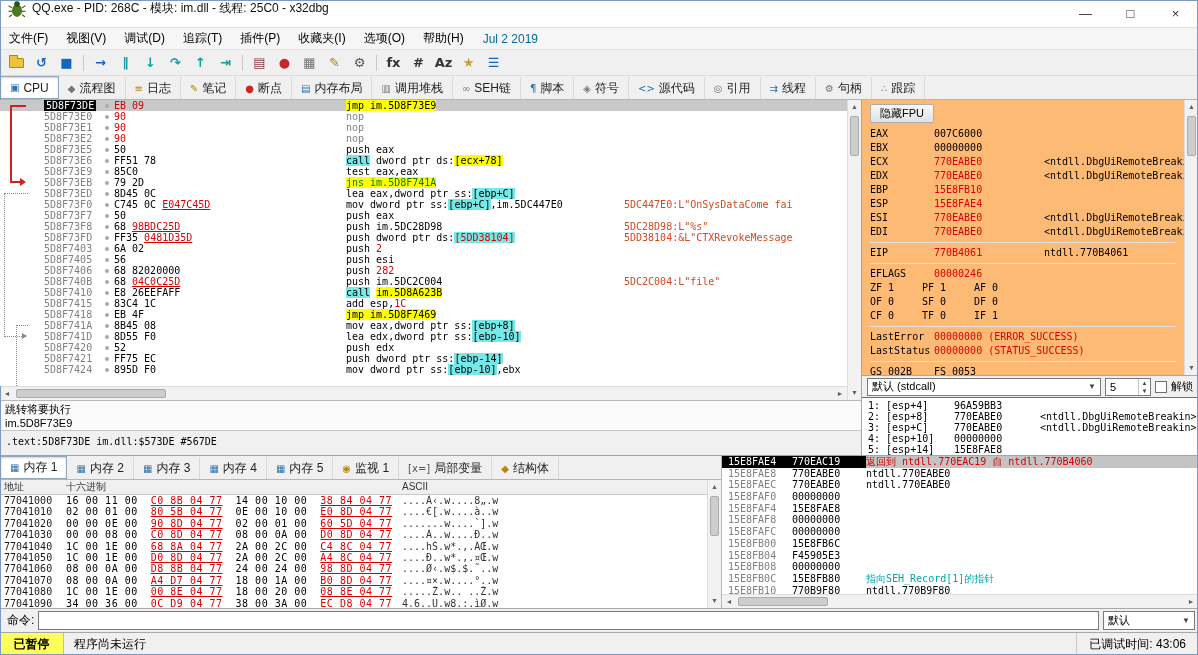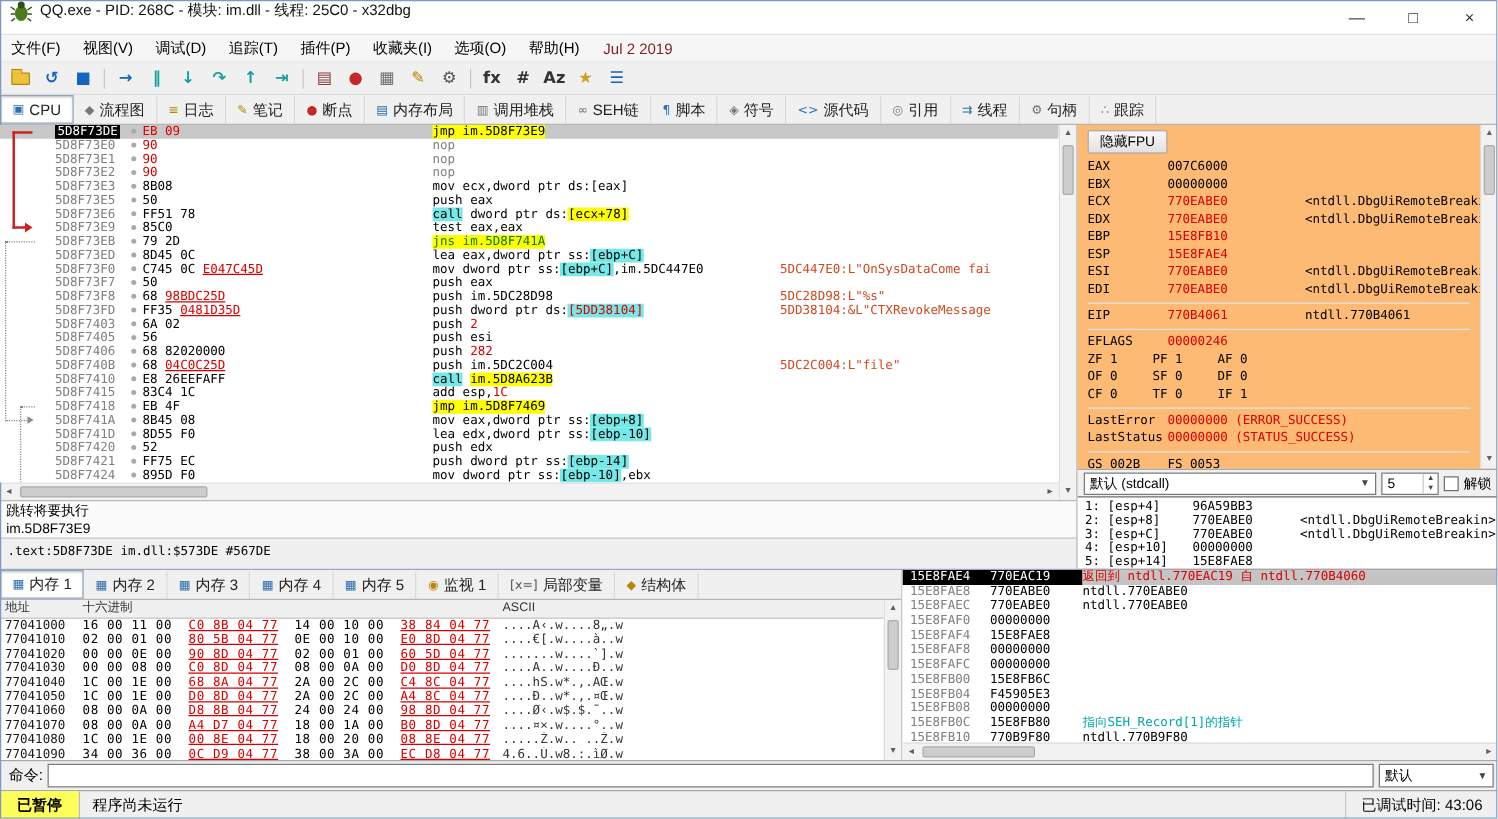--- a/index.html
+++ b/index.html
@@ -10,21 +10,21 @@
 
 .titlebar{height:28px;background:#FFFFFF;display:flex;align-items:flex-start;border-bottom:1px solid #E0E0E0;flex:0 0 auto}
 .app-icon{width:18px;height:18px;margin:0 6px 0 8px}
 .title-text{font-size:12px;color:#111}
 .win-controls{margin-left:auto;display:flex;height:100%}
 .win-btn{width:45px;text-align:center;line-height:28px;font-size:13px;color:#333}
 
 
 .menubar{height:22px;background:#F6F6F6;display:flex;align-items:center;border-bottom:1px solid #E3E3E3;flex:0 0 auto}
 .menu-item{padding:2px 9px;font-size:12px}
-.menu-date{color:#7f1d1d;margin-left:10px;font-size:12px}
+.menu-date{color:#0369a1;margin-left:10px;font-size:12px}
 
 
 .toolbar{height:26px;display:flex;align-items:center;padding-left:4px;background:#F0F0F0;border-bottom:1px solid #DCDCDC;flex:0 0 auto}
 .tb-btn{width:25px;height:22px;display:flex;align-items:center;justify-content:center;border-radius:2px}
 .tb-glyph{font-size:13px;font-weight:bold;font-family:"DejaVu Sans",sans-serif}
 .tb-sep{width:1px;height:16px;background:#C8C8C8;margin:0 4px}
 .folder-shape{width:15px;height:10px;background:#F0C23C;border:1px solid #B8860B;border-radius:1px;position:relative;display:inline-block}
 .folder-shape:before{content:"";position:absolute;top:-4px;left:-1px;width:7px;height:3px;background:#F0C23C;border:1px solid #B8860B;border-bottom:none;border-radius:1px 1px 0 0}
 
 
@@ -324,21 +324,20 @@
             <div class="arrow a-dot-v" style="left:4px;top:93px;height:144px"></div>
             <div class="arrow a-dot-h" style="left:4px;top:93px;width:24px"></div>
             <div class="arrow a-dot-h" style="left:4px;top:236px;width:18px"></div>
             <div class="arrow a-head-gray" style="left:22px;top:233px"></div>
             <div class="arrow a-dot-v" style="left:16px;top:225px;height:61px"></div>
             <div class="arrow a-dot-h" style="left:16px;top:225px;width:12px"></div>
           <div class="drow sel"><div class="col-addr"><span class="cip">5D8F73DE</span></div><div class="col-dot"><span class="bp"></span></div><div class="col-bytes"><span class="seg-r">EB 09</span></div><div class="col-instr"><span class="seg-y">jmp im.5D8F73E9</span></div><div class="col-cmt"></div></div>
               <div class="drow"><div class="col-addr"><span>5D8F73E0</span></div><div class="col-dot"><span class="bp"></span></div><div class="col-bytes"><span class="seg-r">90</span></div><div class="col-instr"><span class="seg-g">nop</span></div><div class="col-cmt"></div></div>
               <div class="drow"><div class="col-addr"><span>5D8F73E1</span></div><div class="col-dot"><span class="bp"></span></div><div class="col-bytes"><span class="seg-r">90</span></div><div class="col-instr"><span class="seg-g">nop</span></div><div class="col-cmt"></div></div>
               <div class="drow"><div class="col-addr"><span>5D8F73E2</span></div><div class="col-dot"><span class="bp"></span></div><div class="col-bytes"><span class="seg-r">90</span></div><div class="col-instr"><span class="seg-g">nop</span></div><div class="col-cmt"></div></div>
-              <div class="drow"><div class="col-addr"><span>5D8F73E3</span></div><div class="col-dot"><span class="bp"></span></div><div class="col-bytes"><span class="seg-p">8B08</span></div><div class="col-instr"><span class="seg-p">mov ecx,dword ptr ds:[eax]</span></div><div class="col-cmt"></div></div>
               <div class="drow"><div class="col-addr"><span>5D8F73E5</span></div><div class="col-dot"><span class="bp"></span></div><div class="col-bytes"><span class="seg-p">50</span></div><div class="col-instr"><span class="seg-p">push eax</span></div><div class="col-cmt"></div></div>
               <div class="drow"><div class="col-addr"><span>5D8F73E6</span></div><div class="col-dot"><span class="bp"></span></div><div class="col-bytes"><span class="seg-p">FF51 78</span></div><div class="col-instr"><span class="seg-c">call</span><span class="seg-p"> dword ptr ds:</span><span class="seg-y">[ecx+78]</span></div><div class="col-cmt"></div></div>
               <div class="drow"><div class="col-addr"><span>5D8F73E9</span></div><div class="col-dot"><span class="bp"></span></div><div class="col-bytes"><span class="seg-p">85C0</span></div><div class="col-instr"><span class="seg-p">test eax,eax</span></div><div class="col-cmt"></div></div>
               <div class="drow"><div class="col-addr"><span>5D8F73EB</span></div><div class="col-dot"><span class="bp"></span></div><div class="col-bytes"><span class="seg-p">79 2D</span></div><div class="col-instr"><span class="seg-yg">jns im.5D8F741A</span></div><div class="col-cmt"></div></div>
               <div class="drow"><div class="col-addr"><span>5D8F73ED</span></div><div class="col-dot"><span class="bp"></span></div><div class="col-bytes"><span class="seg-p">8D45 0C</span></div><div class="col-instr"><span class="seg-p">lea eax,dword ptr ss:</span><span class="seg-c">[ebp+C]</span></div><div class="col-cmt"></div></div>
               <div class="drow"><div class="col-addr"><span>5D8F73F0</span></div><div class="col-dot"><span class="bp"></span></div><div class="col-bytes"><span class="seg-p">C745 0C </span><span class="seg-ru">E047C45D</span></div><div class="col-instr"><span class="seg-p">mov dword ptr ss:</span><span class="seg-c">[ebp+C]</span><span class="seg-p">,im.5DC447E0</span></div><div class="col-cmt"><span class="seg-cmt">5DC447E0:L"OnSysDataCome fai</span></div></div>
               <div class="drow"><div class="col-addr"><span>5D8F73F7</span></div><div class="col-dot"><span class="bp"></span></div><div class="col-bytes"><span class="seg-p">50</span></div><div class="col-instr"><span class="seg-p">push eax</span></div><div class="col-cmt"></div></div>
               <div class="drow"><div class="col-addr"><span>5D8F73F8</span></div><div class="col-dot"><span class="bp"></span></div><div class="col-bytes"><span class="seg-p">68 </span><span class="seg-ru">98BDC25D</span></div><div class="col-instr"><span class="seg-p">push im.5DC28D98</span></div><div class="col-cmt"><span class="seg-cmt">5DC28D98:L"%s"</span></div></div>
               <div class="drow"><div class="col-addr"><span>5D8F73FD</span></div><div class="col-dot"><span class="bp"></span></div><div class="col-bytes"><span class="seg-p">FF35 </span><span class="seg-ru">0481D35D</span></div><div class="col-instr"><span class="seg-p">push dword ptr ds:</span><span class="seg-cr">[5DD38104]</span></div><div class="col-cmt"><span class="seg-cmt">5DD38104:&amp;L"CTXRevokeMessage</span></div></div>
               <div class="drow"><div class="col-addr"><span>5D8F7403</span></div><div class="col-dot"><span class="bp"></span></div><div class="col-bytes"><span class="seg-p">6A 02</span></div><div class="col-instr"><span class="seg-p">push </span><span class="seg-n">2</span></div><div class="col-cmt"></div></div>

